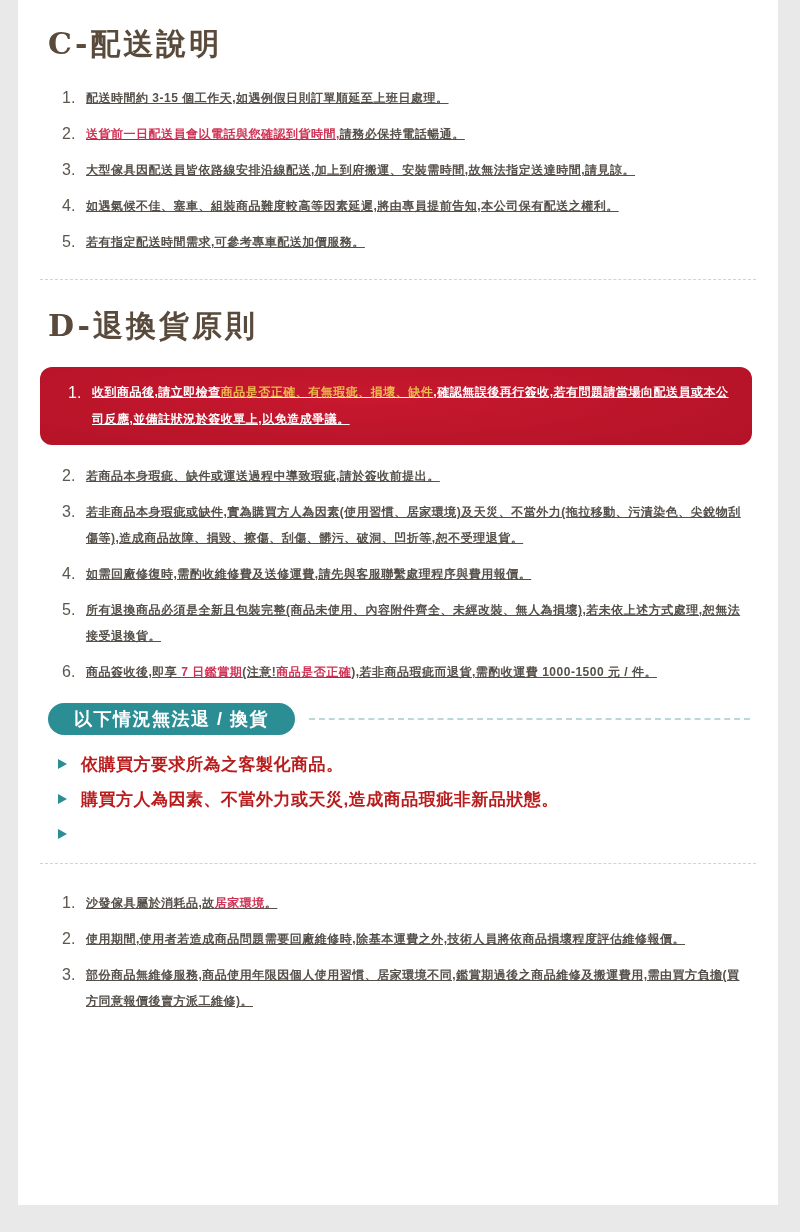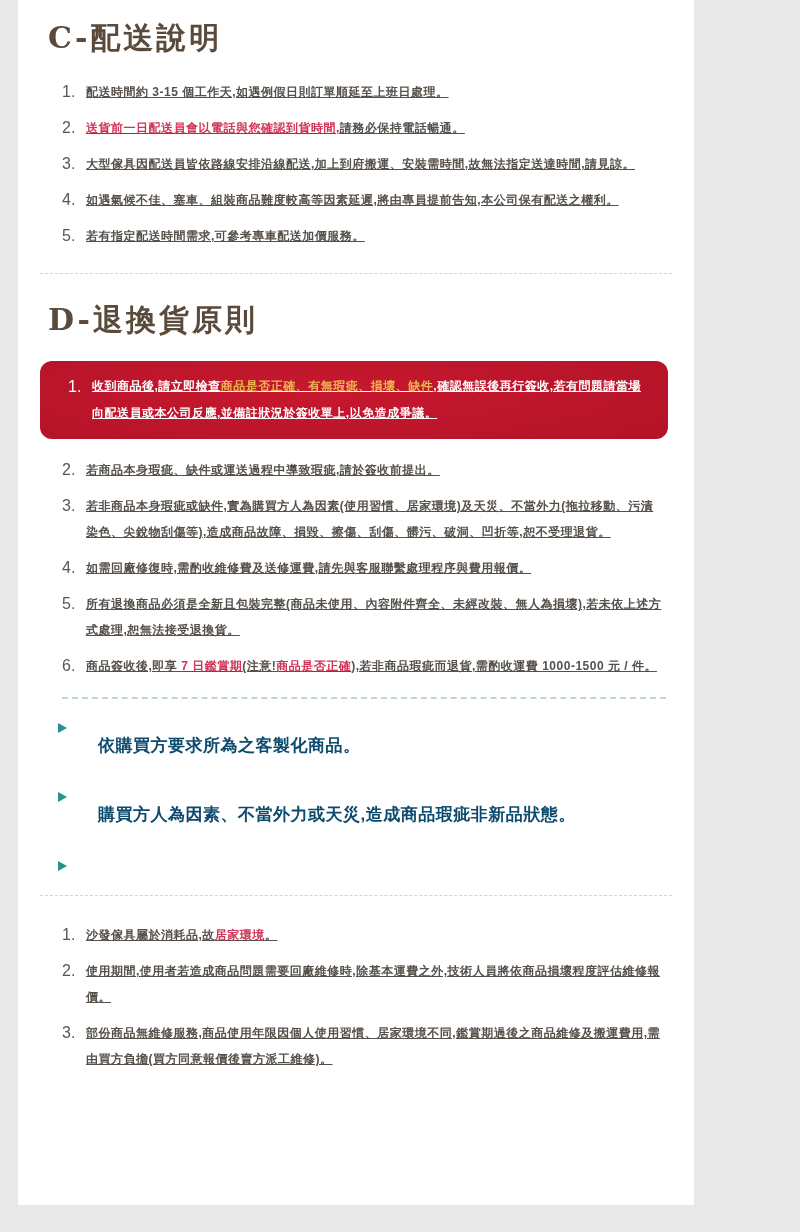--- a/index.html
+++ b/index.html
@@ -5,23 +5,23 @@
   html,body{margin:0;padding:0;}
   body{
     width:800px;height:1232px;
     background:#e9e9e9;
     font-family:"Liberation Sans","DejaVu Sans",sans-serif;
     -webkit-font-smoothing:antialiased;
   }
   .page{
     box-sizing:border-box;
     margin:0 22px 0 18px;
-    width:676px;height:1205px;
+    width:760px;height:1205px;
     background:#ffffff;
-    padding:18px 30px 0 30px;
+    padding:24px 30px 0 30px;
     overflow:hidden;
   }
   h1.sec-title{
     font-family:"DejaVu Serif","Liberation Serif",serif;
     font-size:30px;font-weight:600;
     color:#5a4a3c;
     letter-spacing:3px;
     margin:0 0 20px 0;
   }
   .olist{padding-left:14px;}
@@ -68,21 +68,21 @@
   .bullets{margin:0 0 0 0;}
   .bullets .brow{display:flex;margin-bottom:8px;}
   .tri{
     flex:none;width:0;height:0;
     border-left:9px solid #2b8e95;
     border-top:5.5px solid transparent;
     border-bottom:5.5px solid transparent;
     margin:8px 14px 0 10px;
   }
   .bullets .btxt{
-    margin:17px;font-size:17px;font-weight:700;color:#0c4a6e;
+    margin:0;font-size:17px;font-weight:700;color:#b91c1c;
     line-height:27px;letter-spacing:0.5px;
   }
 </style>
 </head>
 <body>
 
 <div class="page">
 
   <section>
     <h1 class="sec-title">C-配送說明</h1>
@@ -141,20 +141,21 @@
           <span class="num">5.</span>
           <p class="txt"><span class="seg normal">所有退換商品必須是全新且包裝完整(商品未使用、內容附件齊全、未經改裝、無人為損壞),若未依上述方式處理,恕無法接受退換貨。</span></p>
         </div>
         <div class="li">
           <span class="num">6.</span>
           <p class="txt"><span class="seg normal">商品簽收後,即享 </span><span class="seg red">7 日鑑賞期</span><span class="seg normal">(注意!</span><span class="seg red">商品是否正確</span><span class="seg normal">),若非商品瑕疵而退貨,需酌收運費 1000-1500 元 / 件。</span></p>
         </div>
       </div>
 
     <div class="noreturn-row">
+      <span class="pill">以下情況無法退 / 換貨</span>
       <span class="dash-line"></span>
     </div>
 
     <div class="bullets">
         <div class="brow">
           <span class="tri"></span>
           <p class="btxt">依購買方要求所為之客製化商品。</p>
         </div>
         <div class="brow">
           <span class="tri"></span>

